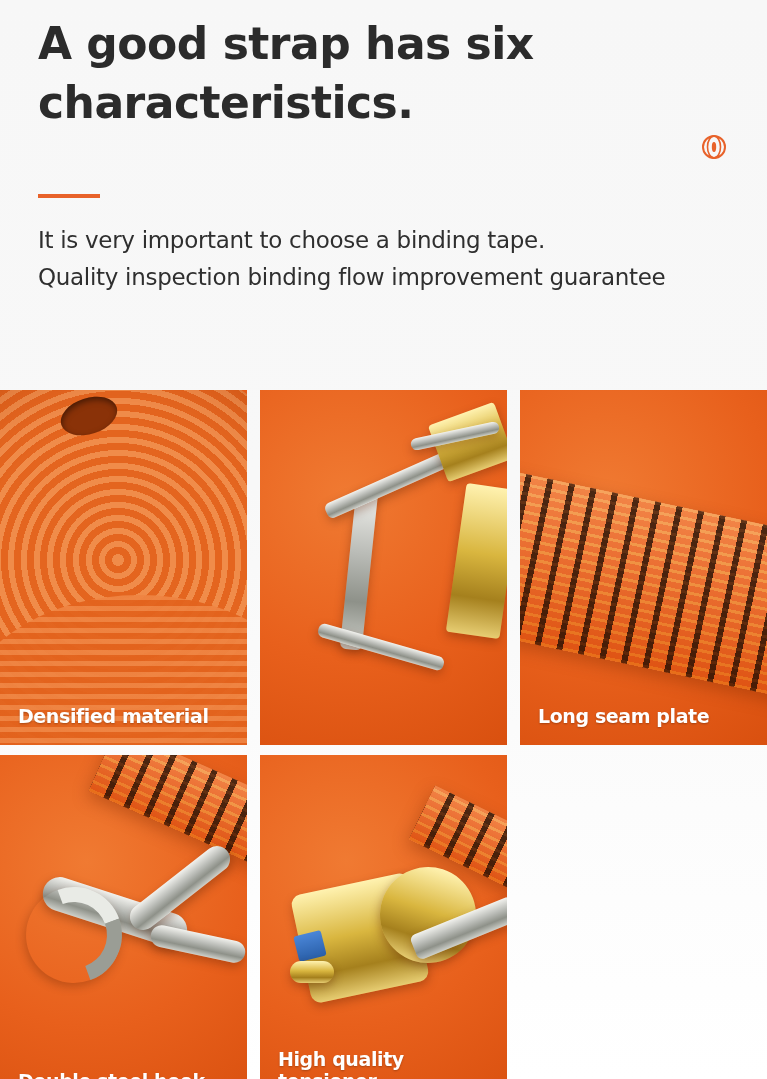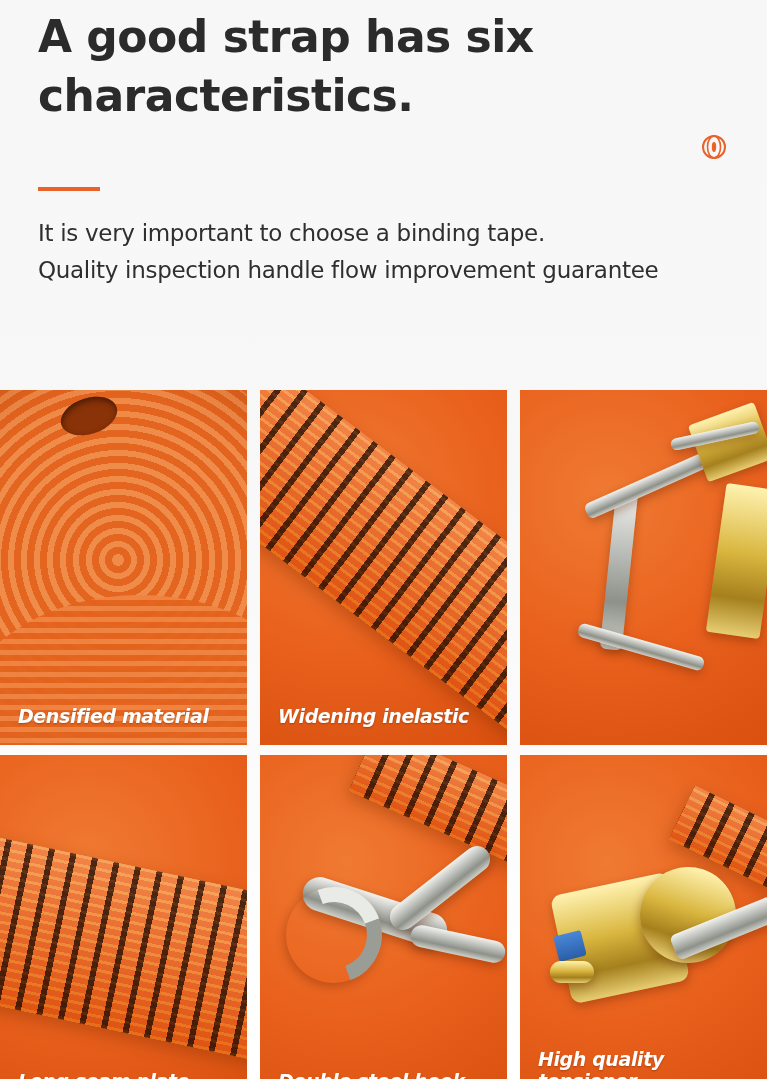--- a/index.html
+++ b/index.html
@@ -26,21 +26,21 @@
     height: 382px;
     box-sizing: border-box;
   }
   .title {
     font-size: 44px;
     line-height: 1.33;
     font-weight: bold;
     letter-spacing: -0.5px;
     color: #2b2b2b;
     margin: 0;
-    padding-top: 8px;
+    padding-top: 15px;
     max-width: 640px;
     font-family: "DejaVu Sans", sans-serif;
   }
   .roll-icon {
     position: absolute;
     right: 40px;
     top: 134px;
     width: 26px;
     height: 26px;
   }
@@ -66,21 +66,20 @@
     display: grid;
     grid-template-columns: 247px 247px 247px;
     grid-template-rows: 355px 355px;
     column-gap: 13px;
     row-gap: 10px;
   }
   .card {
     position: relative;
     overflow: hidden;
     background: #ec6721;
-    font-style: italic;
   }
   .card .photo {
     position: absolute;
     inset: 0;
   }
   .card .caption {
     position: absolute;
     left: 18px;
     bottom: 18px;
     right: 10px;
@@ -193,43 +192,35 @@
         <ellipse cx="13" cy="13" rx="11" ry="11" fill="none" stroke="#e8622a" stroke-width="2"></ellipse>
         <ellipse cx="13" cy="13" rx="6.5" ry="11" fill="none" stroke="#e8622a" stroke-width="1.6"></ellipse>
         <ellipse cx="13" cy="13" rx="2.2" ry="5" fill="#e8622a"></ellipse>
       </svg>
     </span>
 
     <div class="rule"></div>
 
     <div class="subtitle">
       <div>It is very important to choose a binding tape.</div>
-      <div>Quality inspection handle flow improvement guarantee</div>
+      <div>Quality inspection binding flow improvement guarantee</div>
     </div>
   </div>
 
   <div class="grid">
 
     <div class="card">
       <div class="photo bg-orange">
         <div class="coil"></div>
         <div class="coil-hole"></div>
         <div class="coil-bottom"></div>
       </div>
       <div class="caption">Densified material</div>
     </div>
 
-    <div class="card">
-      <div class="photo bg-orange">
-        <div class="strap d1">
-            <div class="strap-ribs"></div>
-          </div>
-      </div>
-      <div class="caption">Widening inelastic</div>
-    </div>
 
     <div class="card">
       <div class="photo bg-orange">
         <div class="metal-bar" style="left:88px; top:100px; width:22px; height:160px; transform:rotate(6deg);"></div>
         <div class="metal-bar" style="left:60px; top:84px; width:150px; height:16px; transform:rotate(-24deg);"></div>
         <div class="metal-bar" style="left:56px; top:250px; width:130px; height:14px; transform:rotate(16deg);"></div>
         <div class="brass" style="left:176px; top:22px; width:70px; height:60px; transform:rotate(-20deg);"></div>
         <div class="brass" style="left:196px; top:96px; width:54px; height:150px; transform:rotate(8deg);"></div>
         <div class="metal-bar" style="left:150px; top:40px; width:90px; height:12px; transform:rotate(-12deg);"></div>
       </div>

